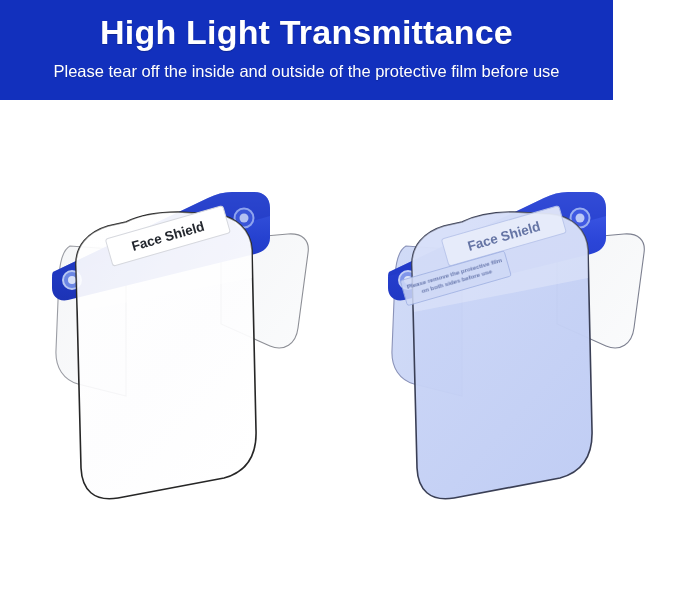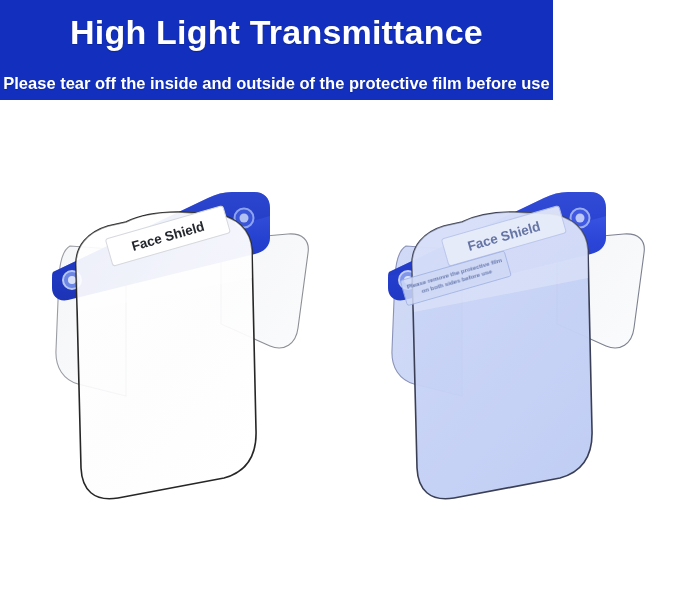--- a/index.html
+++ b/index.html
@@ -7,36 +7,36 @@
     width:679px;height:596px;
     background:#ffffff;
     font-family:"Liberation Sans", sans-serif;
     overflow:hidden;
     position:relative;
   }
   #stage{position:relative;width:679px;height:596px;background:#fff;overflow:hidden;}
 
   
   .banner{
-    position:absolute;left:0;top:0;width:553px;height:100px;
+    position:absolute;left:0;top:0;width:613px;height:100px;
     background:#1230bd;
     display:flex;flex-direction:column;align-items:center;justify-content:flex-start;
     box-sizing:border-box;padding-top:12px;
   }
   .banner-title{
     color:#ffffff;
     font-size:34px;font-weight:bold;
     letter-spacing:.2px;line-height:40px;
     text-shadow:0 1px 1px rgba(0,0,0,.22);
     white-space:nowrap;
   }
   .banner-sub{
     color:#ffffff;
-    font-size:16.5px;font-weight:bold;
-    line-height:22px;margin-top:20px;
+    font-size:16.5px;font-weight:normal;
+    line-height:22px;margin-top:8px;
     text-shadow:0 1px 1px rgba(0,0,0,.18);
     white-space:nowrap;
   }
 
   
   .shield-area{
     position:absolute;left:0;top:100px;width:679px;height:400px;
   }
   .shield-svg{position:absolute;top:0;}
   .shield-left{left:8px;}

